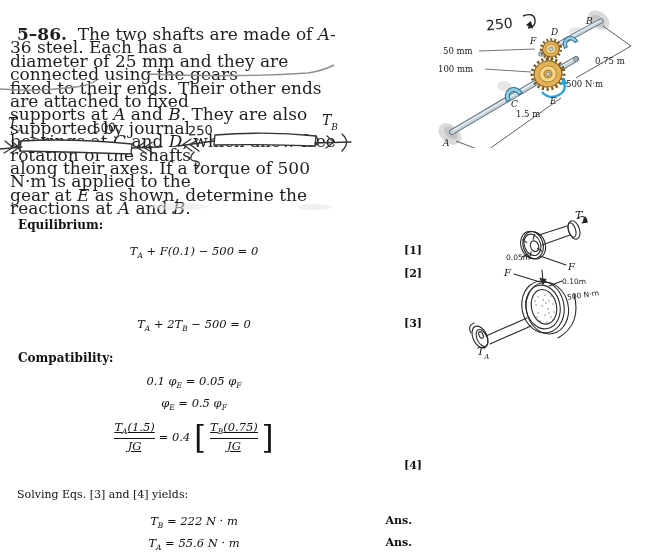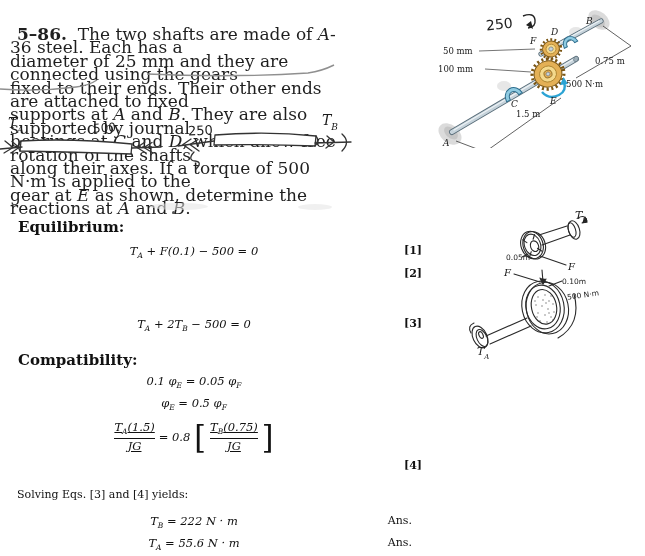--- a/index.html
+++ b/index.html
@@ -6,27 +6,27 @@
   #page{position:relative;width:645px;height:556px;background:#ffffff;overflow:hidden;
         font-family:"DejaVu Serif",serif;color:#1a1a1a;}
   
   .problem{position:absolute;left:10px;top:11px;width:334px;font-size:17px;line-height:13.4px;
            text-indent:7px;color:#1f1f1f;}
   .problem b{font-weight:bold;}
   .overlay{position:absolute;pointer-events:none;}
   
   .solution{position:absolute;left:10px;top:0;width:420px;height:556px;}
   .eqrow{position:absolute;left:0;width:420px;height:20px;}
-  .heading{position:absolute;left:8px;font-weight:bold;font-size:15px;color:#111;}
+  .heading{position:absolute;left:8px;font-weight:bold;font-size:12px;color:#111;}
   .lead{position:absolute;left:7px;font-size:11px;color:#111;}
   .eqmath{position:absolute;left:4px;width:360px;text-align:center;font-style:italic;
           font-size:11.5px;color:#111;white-space:nowrap;}
   .eqmath sub{font-size:7.5px;}
   .ref{position:absolute;right:8px;top:0;font-weight:bold;font-size:11px;font-style:normal;color:#111;}
-  .ans{position:absolute;right:18px;top:0;font-weight:normal;font-size:11px;color:#111;}
+  .ans{position:absolute;right:18px;top:0;font-weight:bold;font-size:11px;color:#111;}
   .fracrow{display:flex;justify-content:center;align-items:center;gap:4px;height:34px;}
   .frac{display:inline-flex;flex-direction:column;align-items:center;line-height:1.1;text-decoration:underline;}
   .frac .fbar{align-self:stretch;border-top:1px solid #111;margin:1px 0;}
   .bracket{font-size:30px;font-weight:normal;font-style:normal;line-height:0;
            transform:scaleY(1.05);font-family:"DejaVu Serif",serif;}
   .rel{font-style:italic;}
   
   .sk{position:absolute;}
   text.ser{font-family:"DejaVu Serif",serif;fill:#1a1a1a;}
   text.hw{font-family:"DejaVu Sans",sans-serif;fill:#222;}
@@ -267,21 +267,21 @@
       <span class="eqmath">φ<sub>E</sub> = 0.5 φ<sub>F</sub></span>
     </div>
 
     <div class="eqrow" style="top:419px;height:36px">
       <span class="eqmath fracrow" style="height:36px">
         <span class="frac">
             <span>T<sub>A</sub>(1.5)</span>
             <span class="fbar"></span>
             <span>JG</span>
           </span>
-        <span class="rel">= 0.8</span>
+        <span class="rel">= 0.4</span>
         <span class="bracket">[</span>
         <span class="frac">
             <span>T<sub>B</sub>(0.75)</span>
             <span class="fbar"></span>
             <span>JG</span>
           </span>
         <span class="bracket">]</span>
       </span>
     </div>
 

